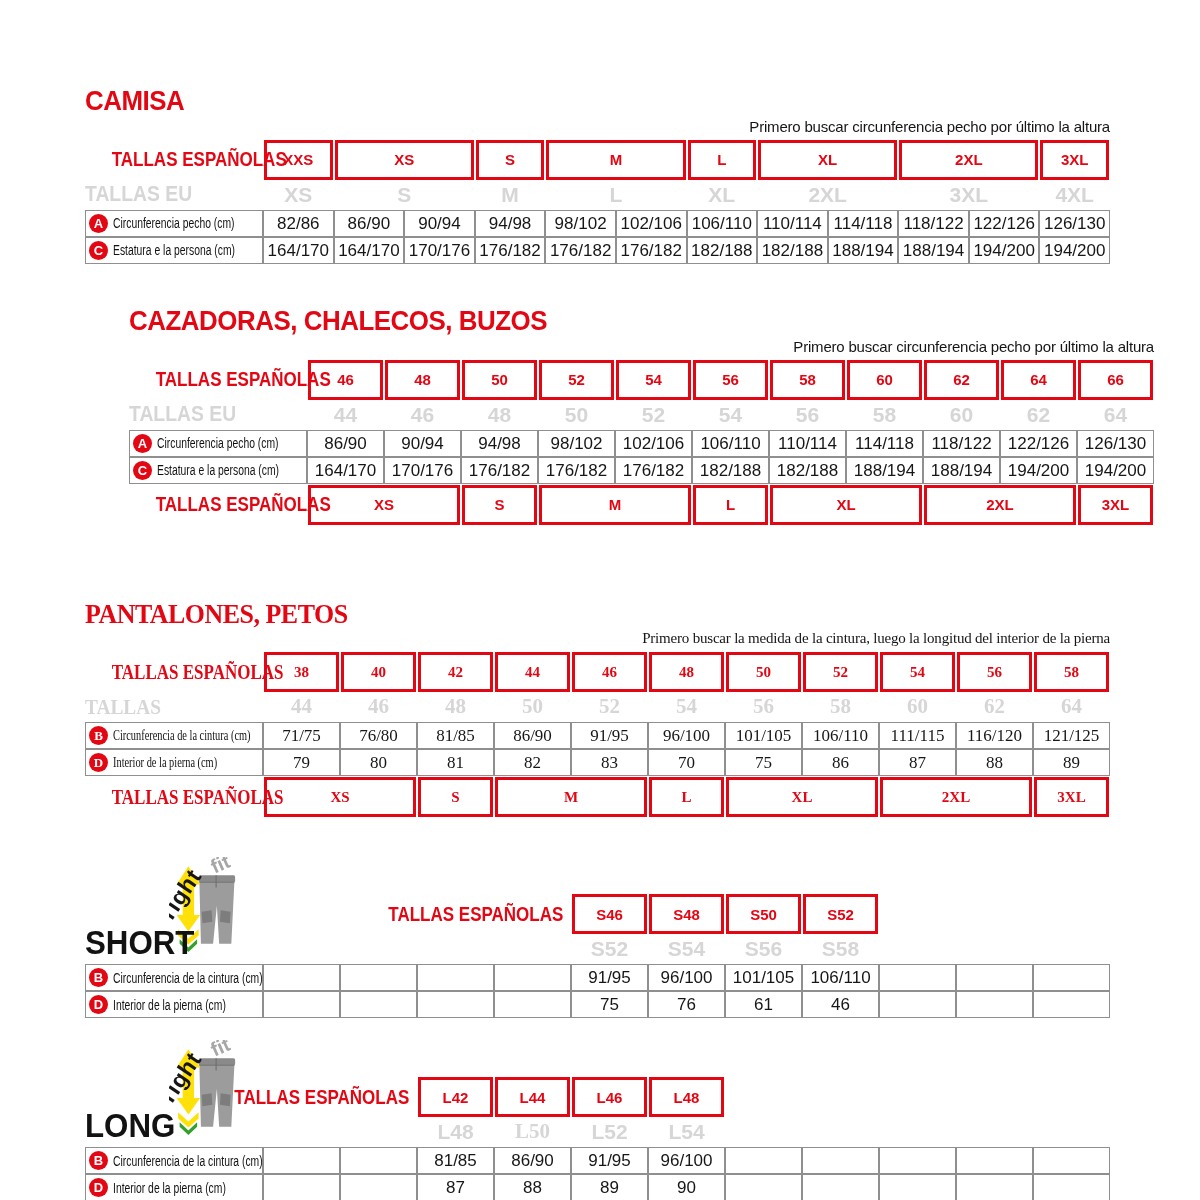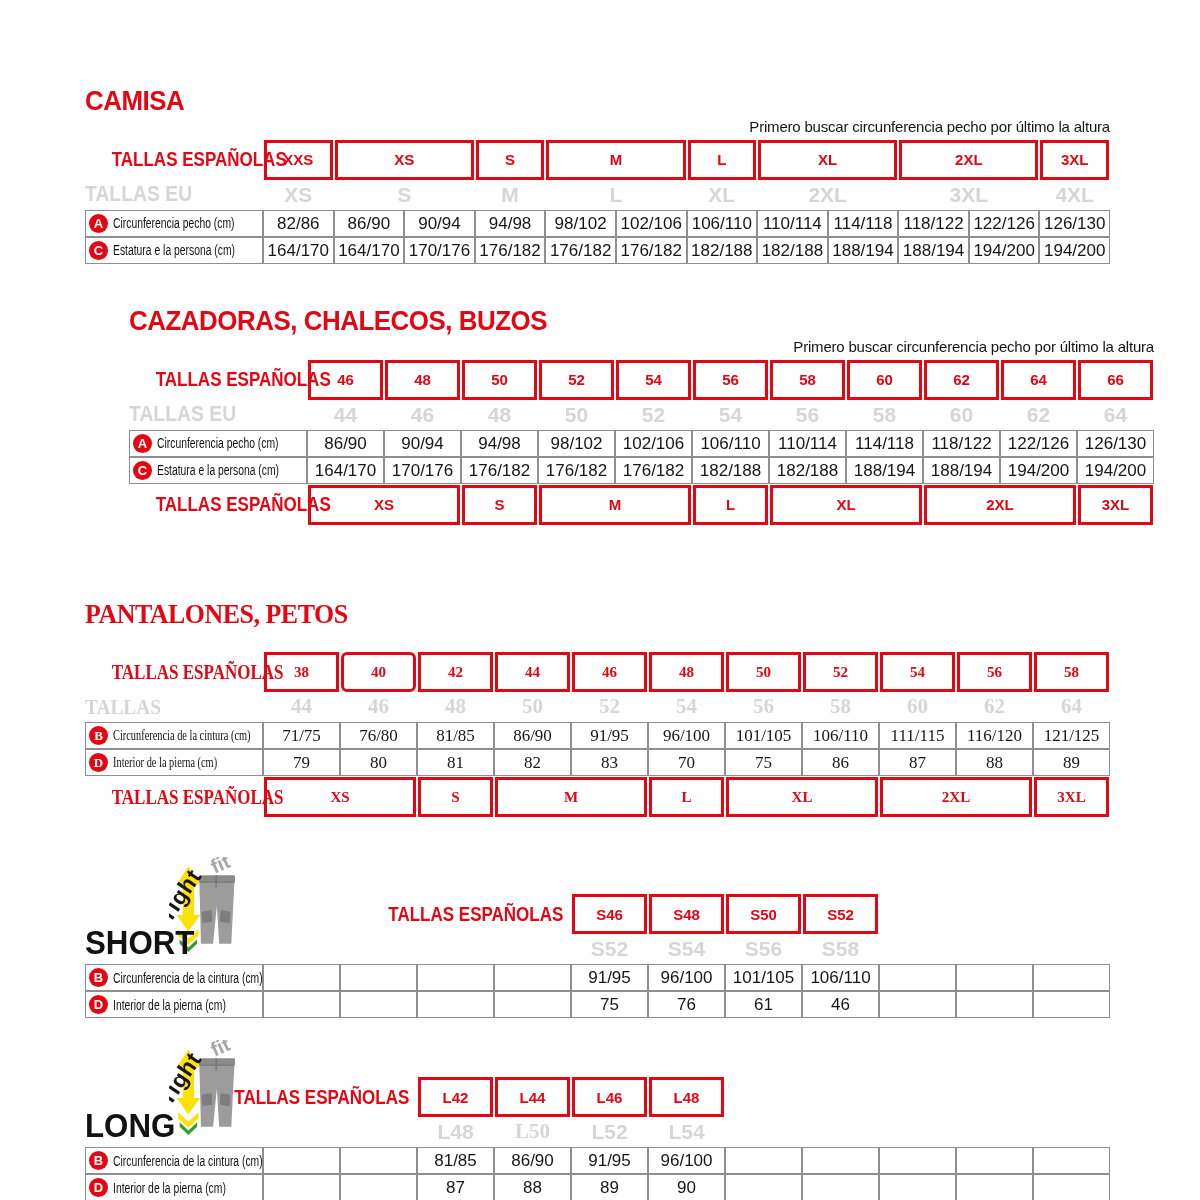--- a/index.html
+++ b/index.html
@@ -228,26 +228,27 @@
           <div class="szbox" style="grid-column: 8 / span 2;">XL</div>
           <div class="szbox" style="grid-column: 10 / span 2;">2XL</div>
           <div class="szbox" style="grid-column: 12 / span 1;">3XL</div>
         </div>
       </div>
   </section>
 
   <section id="sec-pantalones">
     <div class="sec-head">
       <h2 class="sec-title">PANTALONES, PETOS</h2>
+      <div class="sec-note">Primero buscar la medida de la cintura, luego la longitud del interior de la pierna</div>
     </div>
     <div class="tbl">
         <div class="sizegrid red-row" style="--cols: 11;">
           <div class="red-label">TALLAS ESPAÑOLAS</div>
           <div class="szbox" style="grid-column: 2 / span 1;">38</div>
-          <div class="szbox" style="grid-column: 3 / span 1; border-radius: 6px;">40</div>
+          <div class="szbox" style="grid-column: 3 / span 1;">40</div>
           <div class="szbox" style="grid-column: 4 / span 1;">42</div>
           <div class="szbox" style="grid-column: 5 / span 1;">44</div>
           <div class="szbox" style="grid-column: 6 / span 1;">46</div>
           <div class="szbox" style="grid-column: 7 / span 1;">48</div>
           <div class="szbox" style="grid-column: 8 / span 1;">50</div>
           <div class="szbox" style="grid-column: 9 / span 1;">52</div>
           <div class="szbox" style="grid-column: 10 / span 1;">54</div>
           <div class="szbox" style="grid-column: 11 / span 1;">56</div>
           <div class="szbox" style="grid-column: 12 / span 1;">58</div>
         </div>

